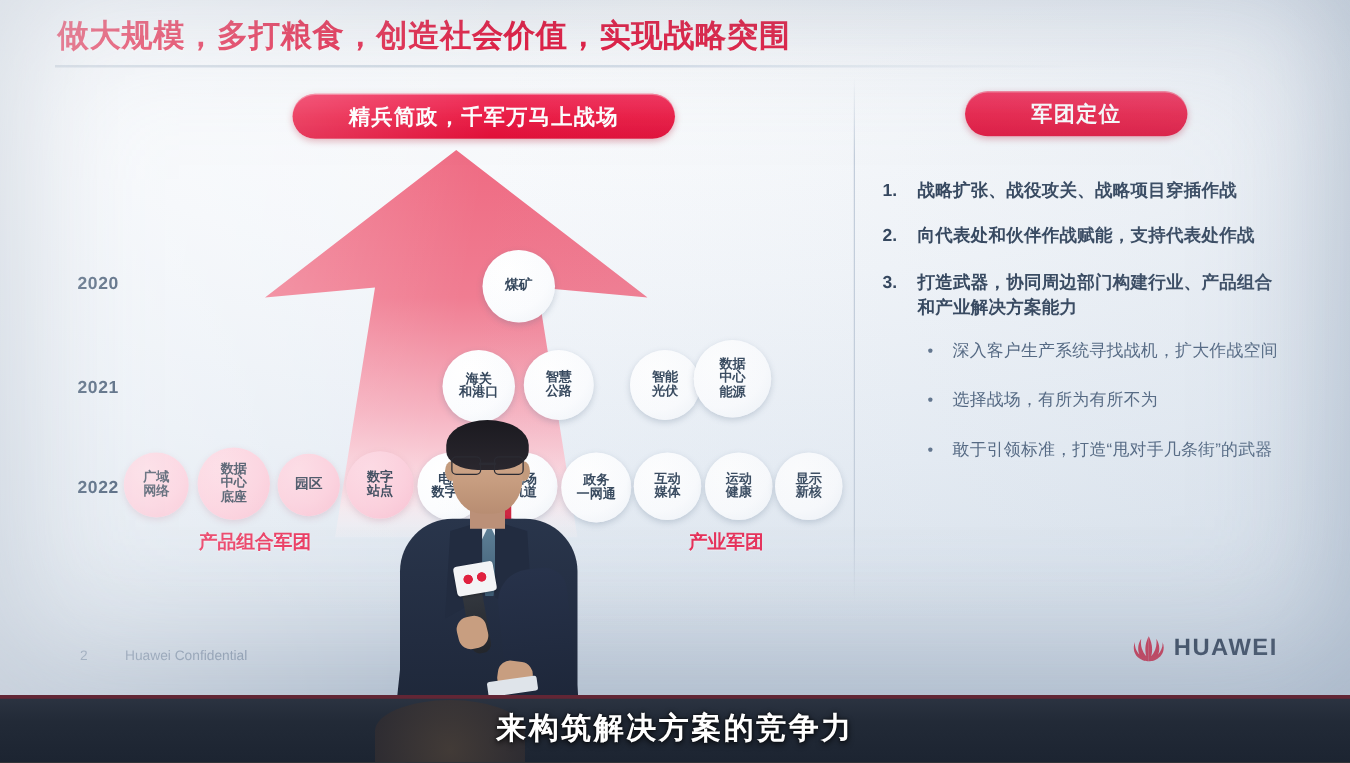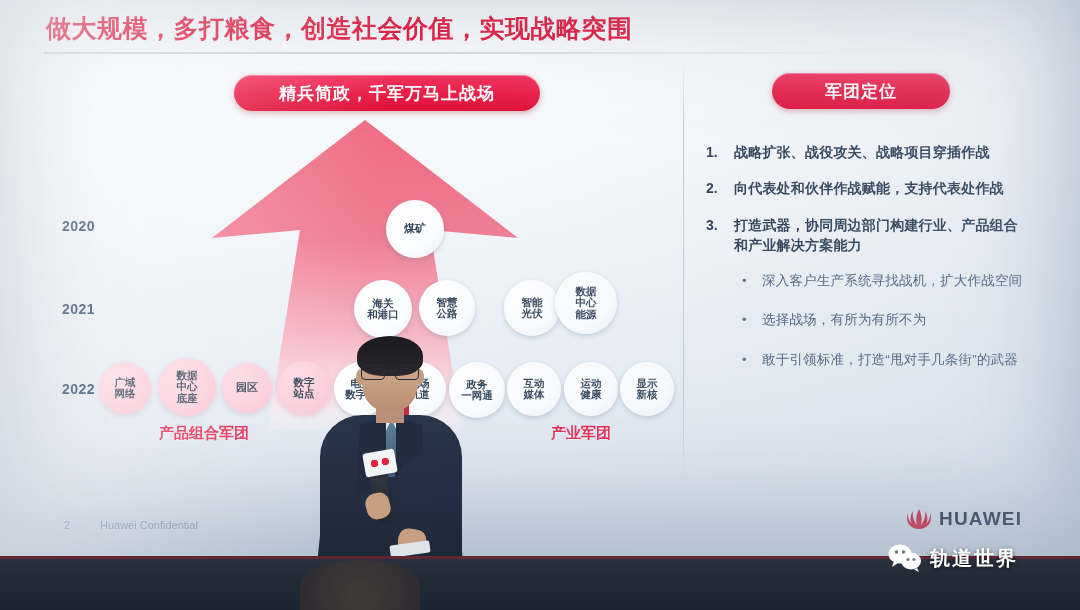--- a/index.html
+++ b/index.html
@@ -310,32 +310,16 @@
     <div class="sp-mic"></div>
     <div class="sp-miccube"></div>
     <div class="sp-hand-a"></div>
     <div class="sp-hand-b"></div>
     <div class="sp-paper"></div>
   </div>
 
   <div class="lowerband"></div>
   <div class="blob"></div>
 
-
-  <div class="wm">
-    <svg width="34" height="28" viewBox="0 0 34 28">
-      <g fill="#ffffff">
-        <ellipse cx="12" cy="10" rx="11.5" ry="9.5"></ellipse>
-        <path d="M6 17 L4 23 L10 19 Z"></path>
-        <ellipse cx="23" cy="17" rx="10" ry="8.5"></ellipse>
-        <path d="M29 24 L31 28 L26 25.5 Z"></path>
-      </g>
-      <g fill="#6b7280">
-        <circle cx="8.5" cy="8" r="1.7"></circle>
-          <circle cx="15.5" cy="8" r="1.7"></circle>
-        <circle cx="20" cy="15.5" r="1.5"></circle>
-          <circle cx="26" cy="15.5" r="1.5"></circle>
-      </g>
-    </svg>
-    <div class="wmtxt">轨道世界</div>
-  </div>
+  <div class="subtitle">来构筑解决方案的竞争力</div>
+
 
 </div>
 
 </body></html>

